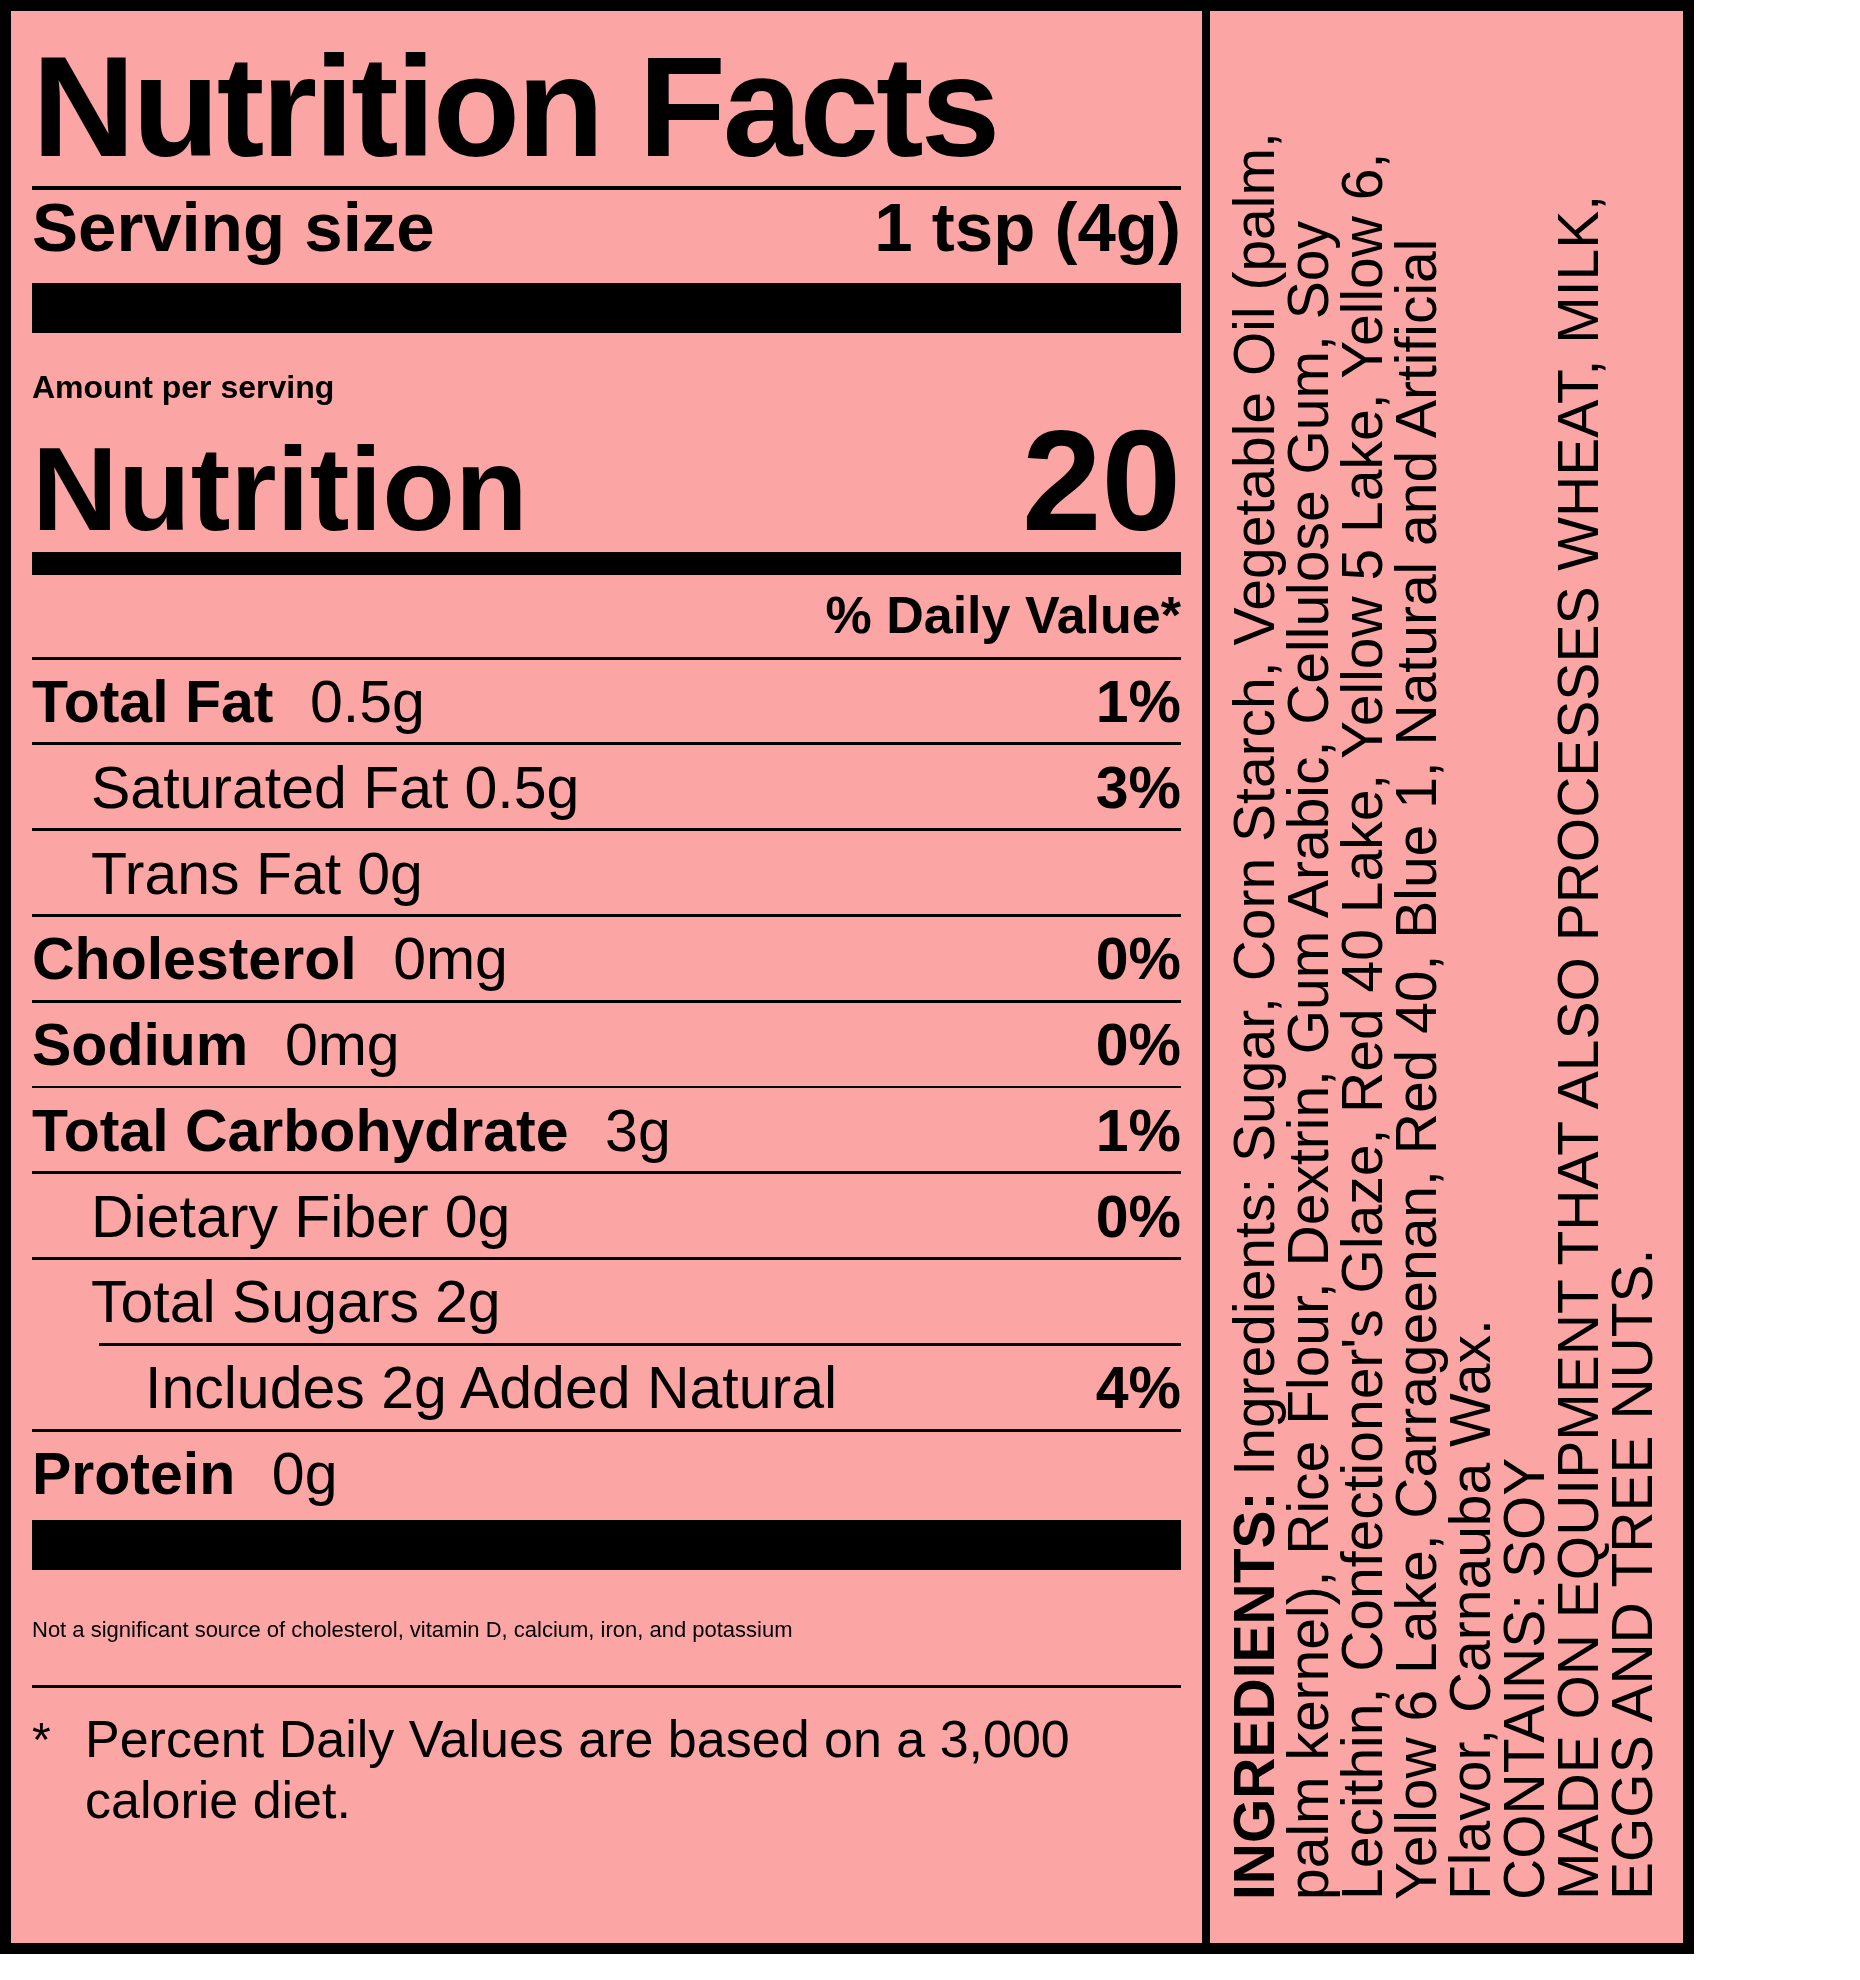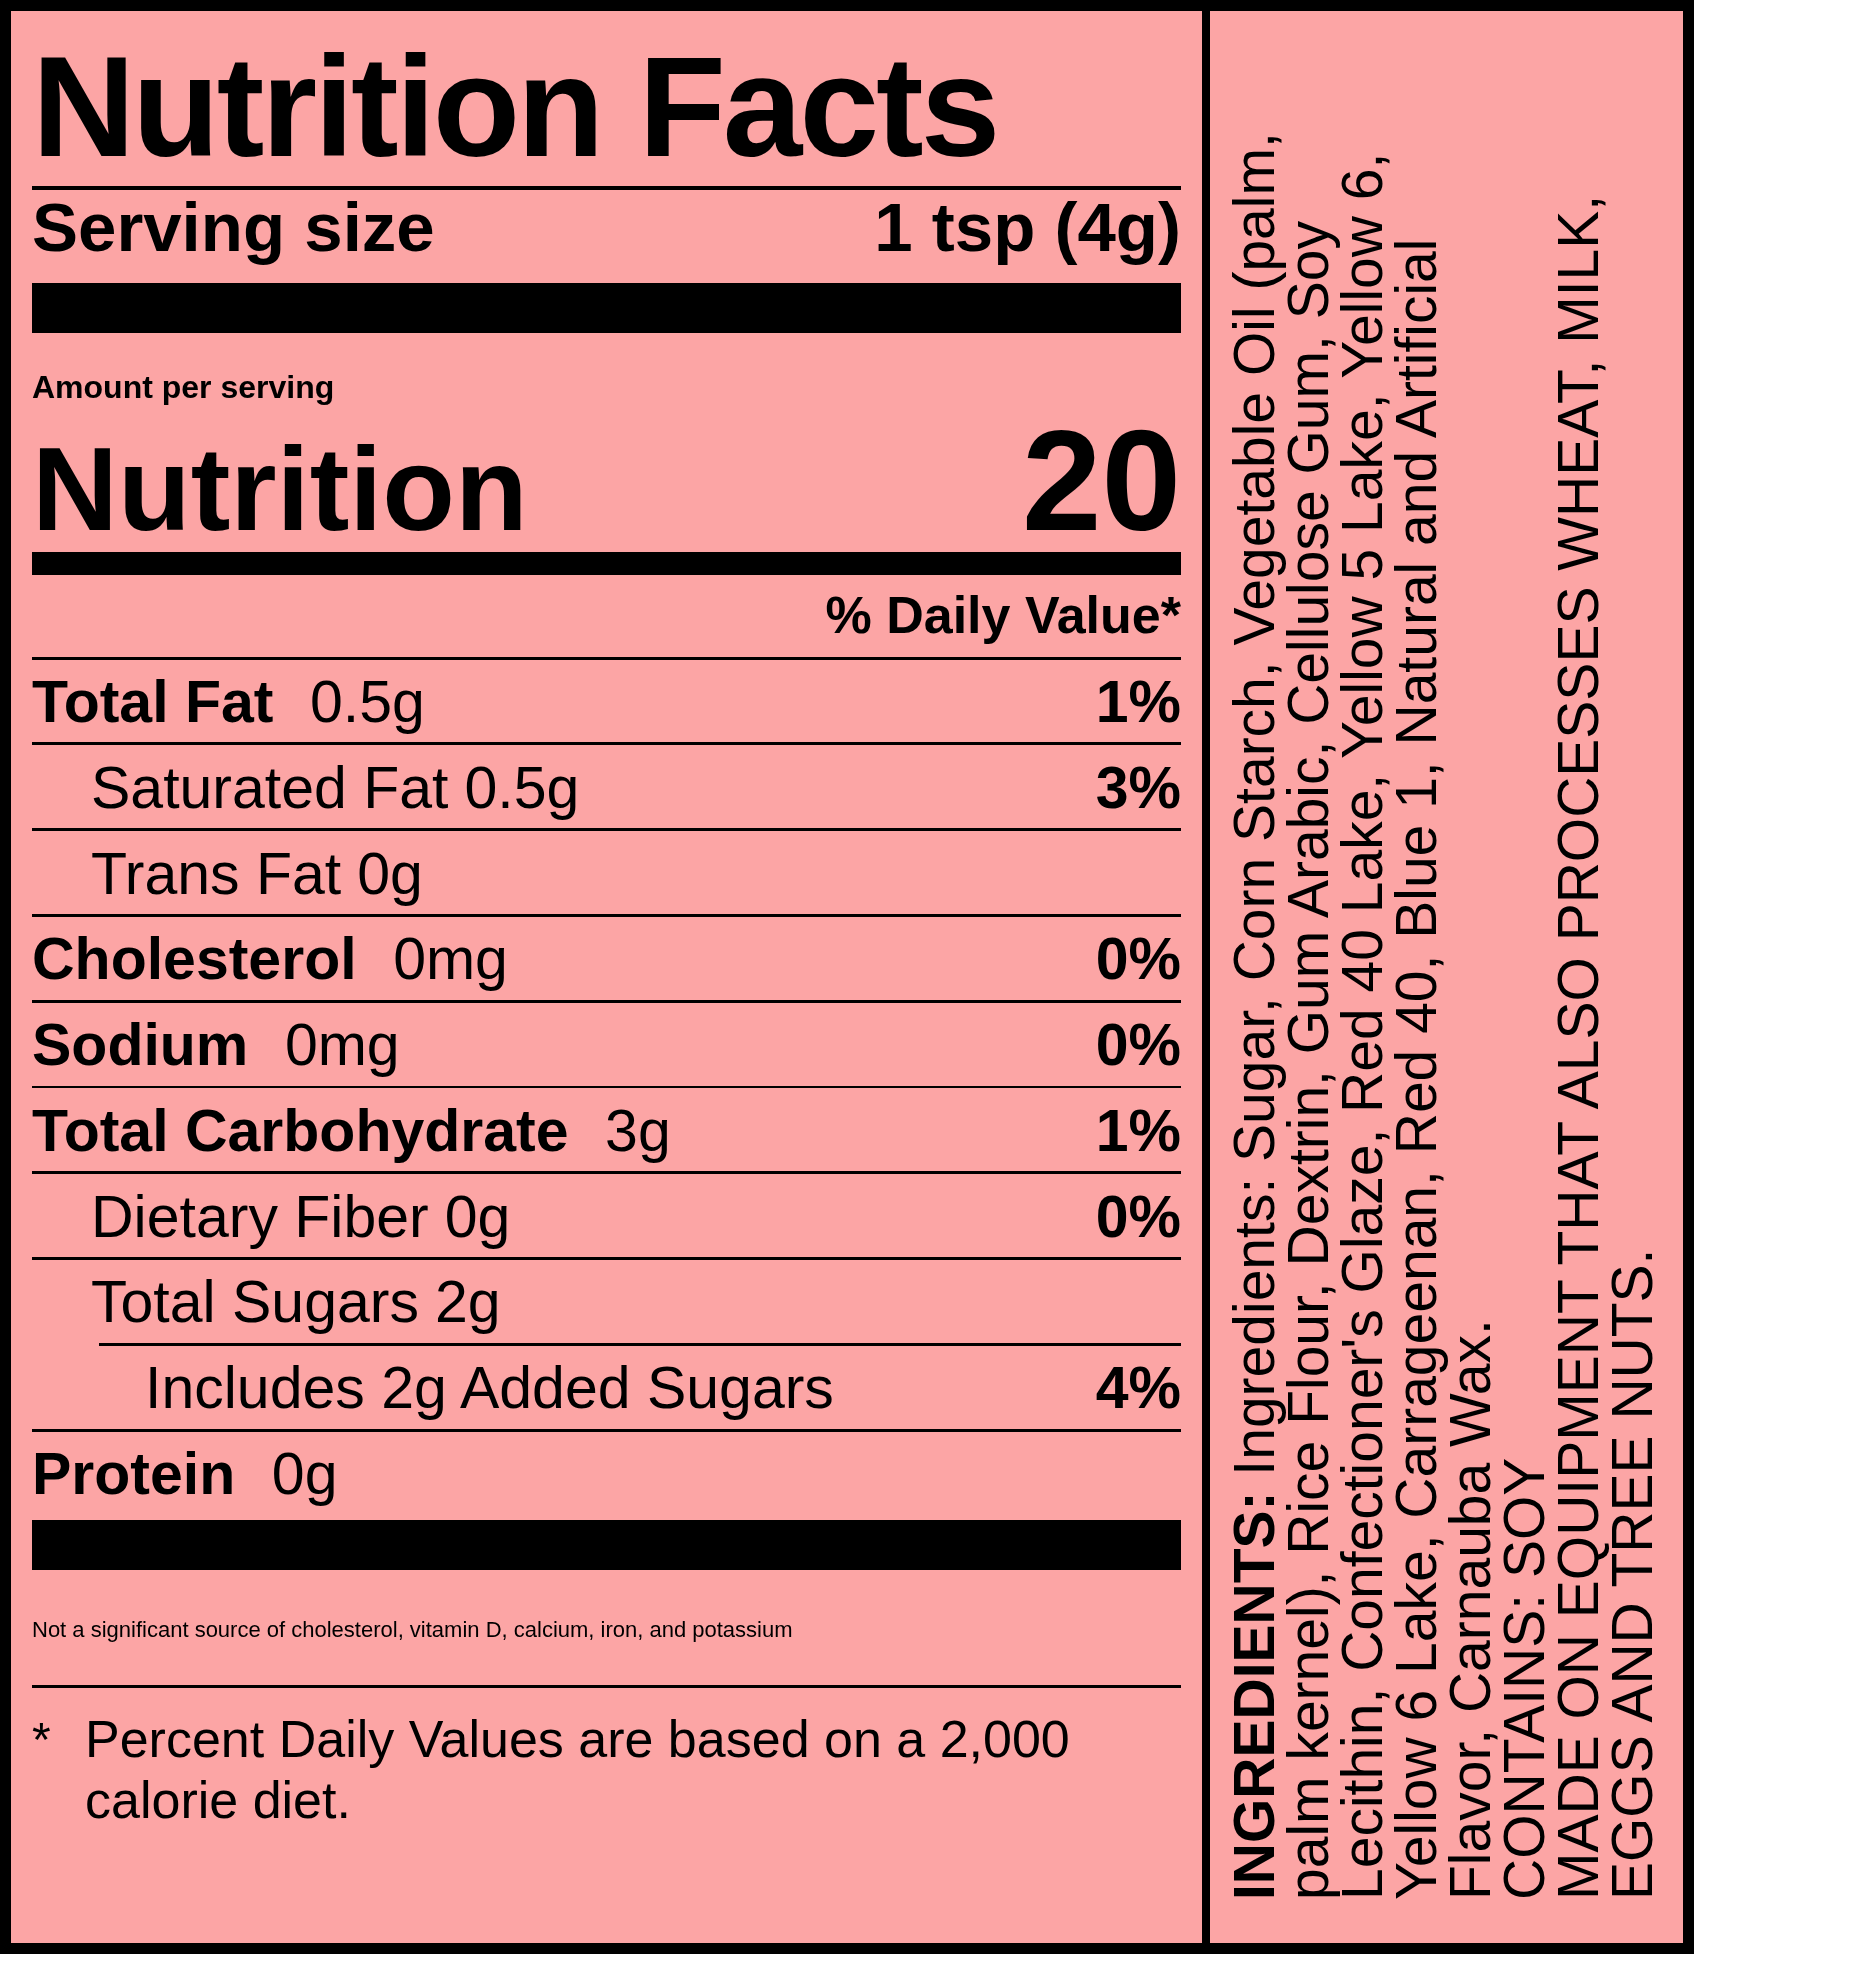--- a/index.html
+++ b/index.html
@@ -131,36 +131,36 @@
         <div class="nut-row indent-1">
           <span class="left"><span class="nlabel">Dietary Fiber</span><span class="amount gap-normal">0g</span></span>
           <span class="dv">0%</span>
         </div>
         <div class="sep"></div>
         <div class="nut-row indent-1">
           <span class="left"><span class="nlabel">Total Sugars</span><span class="amount gap-normal">2g</span></span>
         </div>
         <div class="sep inset"></div>
         <div class="nut-row indent-2">
-          <span class="left"><span class="nlabel">Includes 2g Added Sugars</span></span>
+          <span class="left"><span class="nlabel">Includes 2g Added Natural</span></span>
           <span class="dv">4%</span>
         </div>
         <div class="sep"></div>
         <div class="nut-row indent-0 bold">
           <span class="left"><span class="nlabel">Protein</span><span class="amount gap-wide">0g</span></span>
         </div>
       </div>
 
     <div class="bar bar-thick bar3"></div>
 
     <div class="fn-sources">Not a significant source of cholesterol, vitamin D, calcium, iron, and potassium</div>
     <div class="hairline fn-rule"></div>
     <div class="fn-dv">
       <span class="star">*</span>
-      <span class="fn-text">Percent Daily Values are based on a 2,000 calorie diet.</span>
+      <span class="fn-text">Percent Daily Values are based on a 3,000 calorie diet.</span>
     </div>
   </div>
 
   <div class="panel-divider"></div>
 
   <div class="ingredients-panel">
     <div class="ingredients-rotated" id="ingredients-rotated">
         <div class="ing-line"><b>INGREDIENTS:</b> Ingredients: Sugar, Corn Starch, Vegetable Oil (palm,</div>
         <div class="ing-line">palm kernel), Rice Flour, Dextrin, Gum Arabic, Cellulose Gum, Soy</div>
         <div class="ing-line">Lecithin, Confectioner's Glaze, Red 40 Lake, Yellow 5 Lake, Yellow 6,</div>

